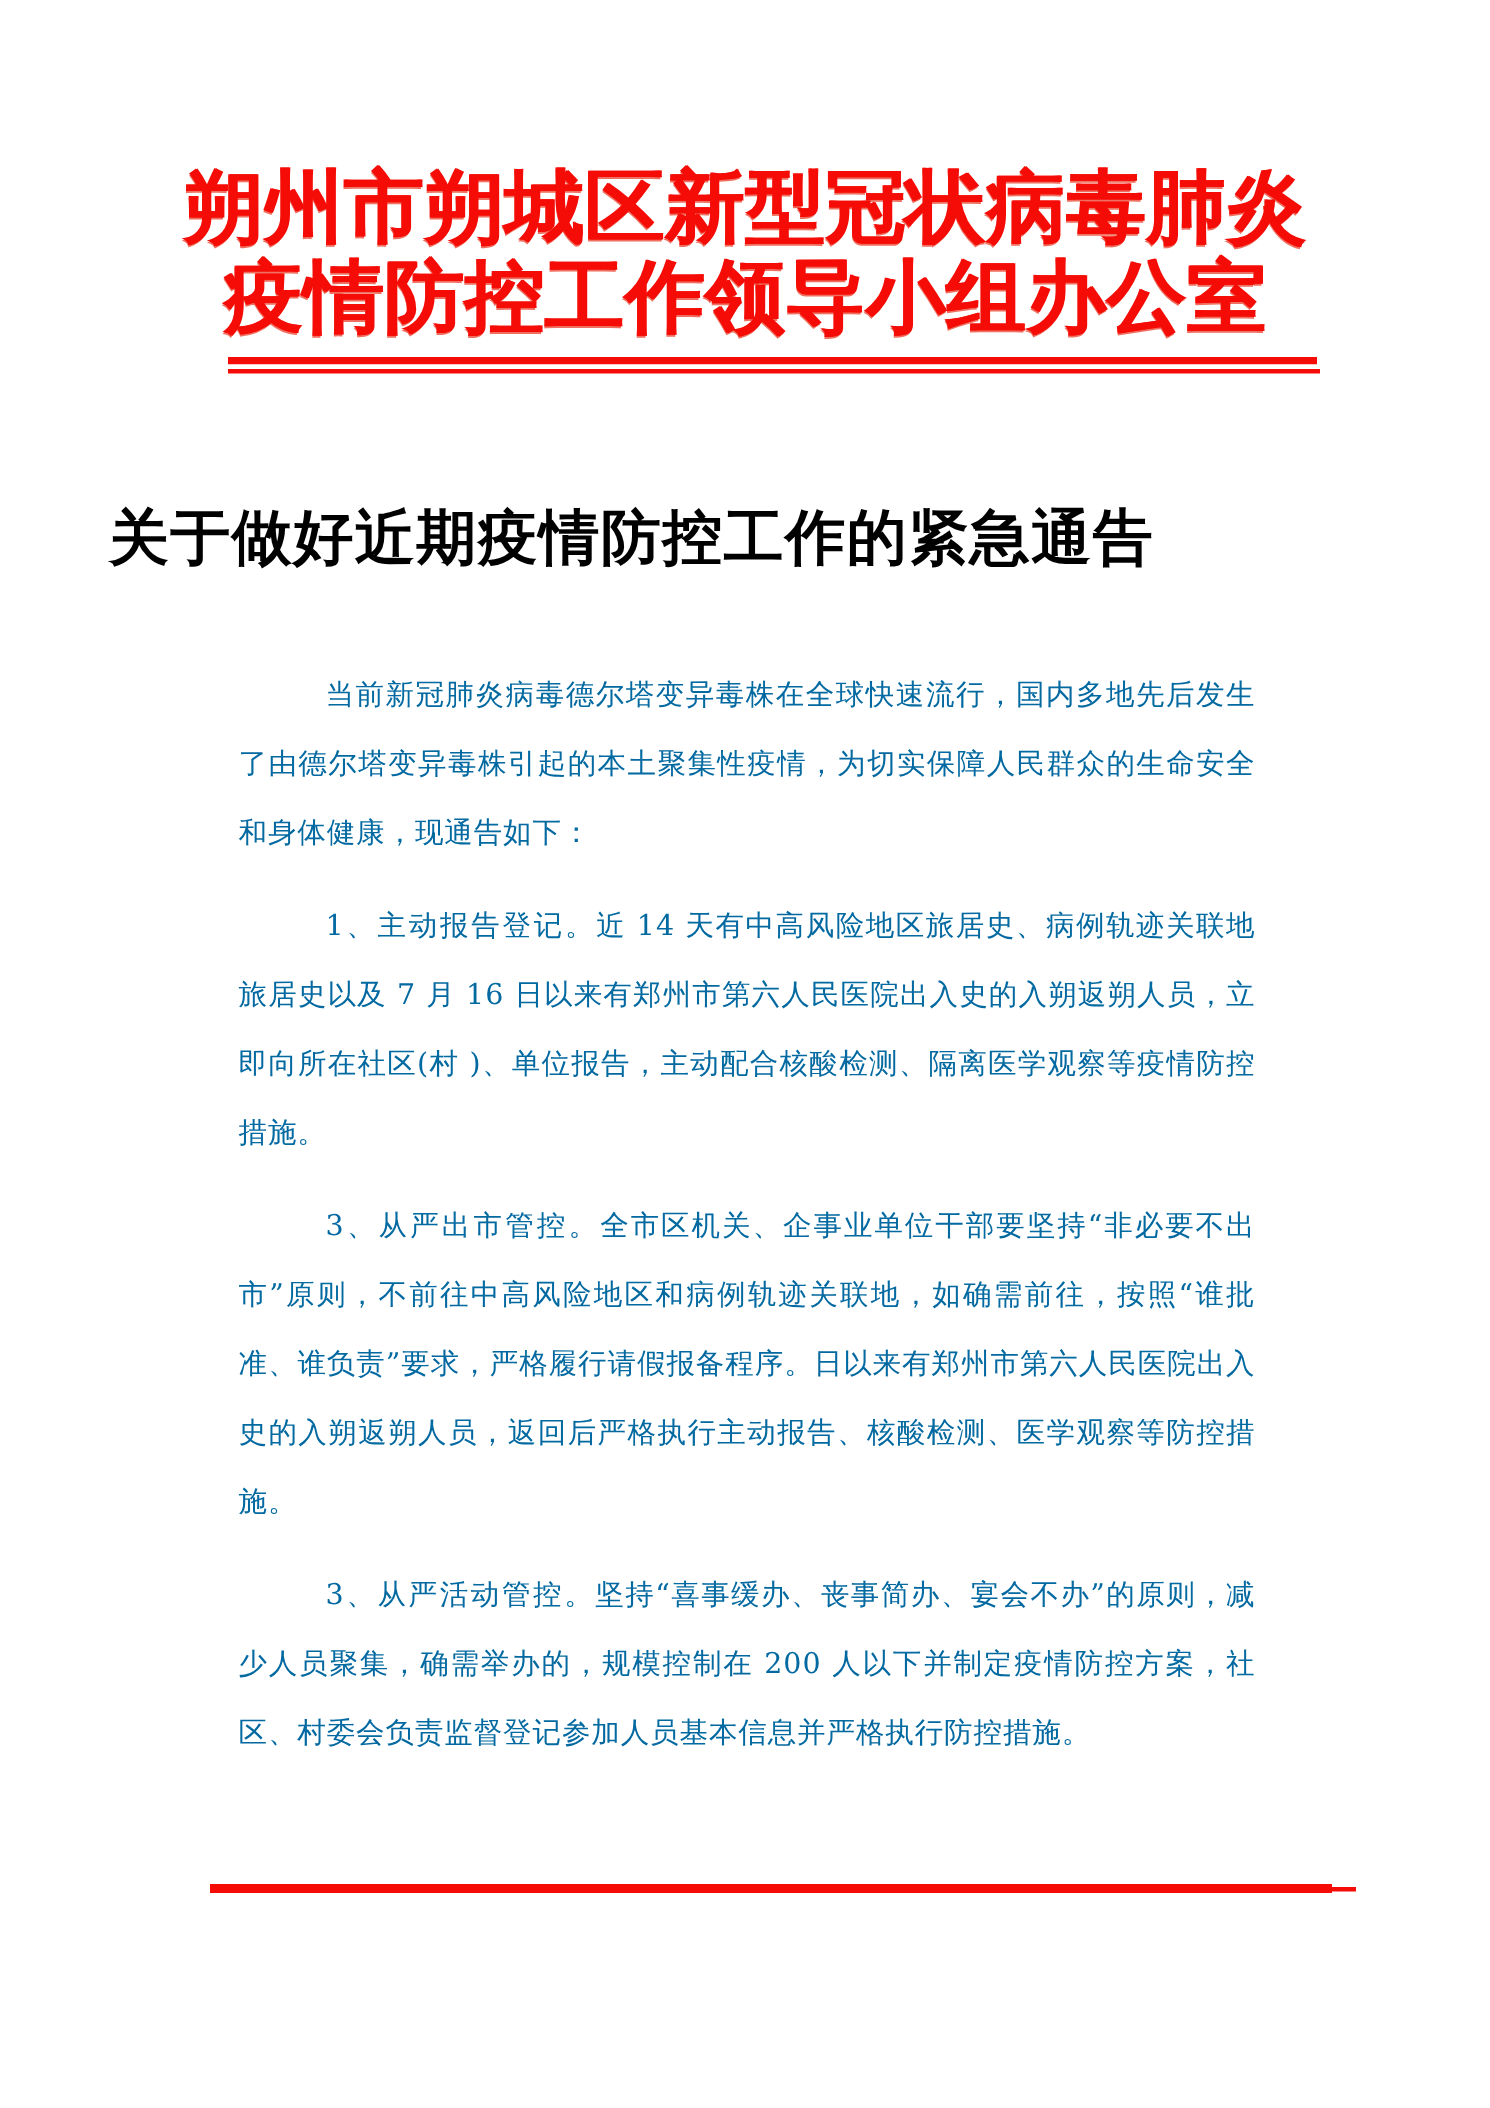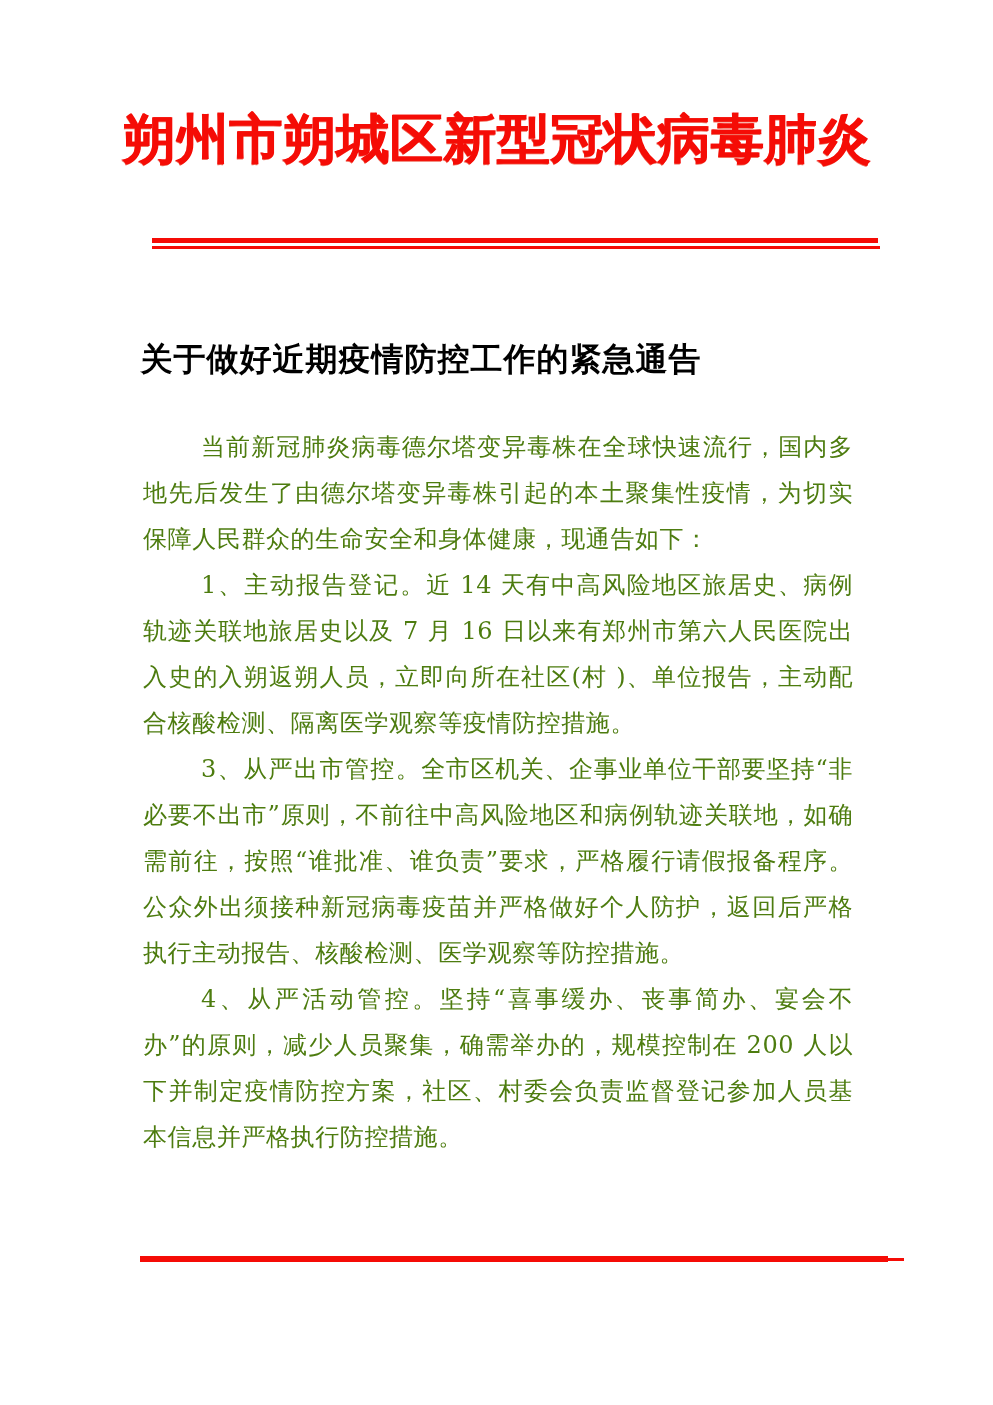--- a/index.html
+++ b/index.html
@@ -63,44 +63,44 @@
 
   
   .doc-title {
     position: absolute;
     left: 0;
     top: 335px;
     width: 842px;
     text-align: center;
     font-family: "DejaVu Serif", "Liberation Serif", serif;
     font-weight: bold;
-    font-size: 32px;
+    font-size: 40px;
     line-height: 48px;
     letter-spacing: 1px;
     color: #000000;
     white-space: nowrap;
   }
 
   
   .body-wrap {
     position: absolute;
     left: 143px;
     top: 424px;
     width: 710px;
   }
 
   .para {
     font-family: "DejaVu Serif", "Liberation Serif", serif;
-    font-size: 24px;
+    font-size: 19px;
     line-height: 46px;
-    color: #4d7c0f;
+    color: #0369a1;
     text-align: justify;
     text-justify: inter-character;
     text-indent: 58px;
-    margin: 0;
+    margin: 16px;
     letter-spacing: 0.6px;
     word-break: break-all;
   }
 
   .para .lead {
     font-weight: normal;
     letter-spacing: 1.4px;
   }
 
   
@@ -121,38 +121,39 @@
     background: #f50c06;
   }
 </style>
 </head>
 <body>
 
 <div class="page">
 
   <div class="letterhead">
     <div class="letterhead-line">朔州市朔城区新型冠状病毒肺炎</div>
+    <div class="letterhead-line">疫情防控工作领导小组办公室</div>
   </div>
 
   <div class="head-rule">
     <div class="bar-thick"></div>
     <div class="bar-gap"></div>
     <div class="bar-thin"></div>
   </div>
 
   <div class="doc-title">关于做好近期疫情防控工作的紧急通告</div>
 
   <div class="body-wrap">
 
     <p class="para">当前新冠肺炎病毒德尔塔变异毒株在全球快速流行，国内多地先后发生了由德尔塔变异毒株引起的本土聚集性疫情，为切实保障人民群众的生命安全和身体健康，现通告如下：</p>
 
     <p class="para"><span class="lead">1、主动报告登记。</span><span>近 14 天有中高风险地区旅居史、病例轨迹关联地旅居史以及 7 月 16 日以来有郑州市第六人民医院出入史的入朔返朔人员，立即向所在社区(村 )、单位报告，主动配合核酸检测、隔离医学观察等疫情防控措施。</span></p>
 
-    <p class="para"><span class="lead">3、从严出市管控。</span><span>全市区机关、企事业单位干部要坚持“非必要不出市”原则，不前往中高风险地区和病例轨迹关联地，如确需前往，按照“谁批准、谁负责”要求，严格履行请假报备程序。公众外出须接种新冠病毒疫苗并严格做好个人防护，返回后严格执行主动报告、核酸检测、医学观察等防控措施。</span></p>
+    <p class="para"><span class="lead">3、从严出市管控。</span><span>全市区机关、企事业单位干部要坚持“非必要不出市”原则，不前往中高风险地区和病例轨迹关联地，如确需前往，按照“谁批准、谁负责”要求，严格履行请假报备程序。日以来有郑州市第六人民医院出入史的入朔返朔人员，返回后严格执行主动报告、核酸检测、医学观察等防控措施。</span></p>
 
-    <p class="para"><span class="lead">4、从严活动管控。</span><span>坚持“喜事缓办、丧事简办、宴会不办”的原则，减少人员聚集，确需举办的，规模控制在 200 人以下并制定疫情防控方案，社区、村委会负责监督登记参加人员基本信息并严格执行防控措施。</span></p>
+    <p class="para"><span class="lead">3、从严活动管控。</span><span>坚持“喜事缓办、丧事简办、宴会不办”的原则，减少人员聚集，确需举办的，规模控制在 200 人以下并制定疫情防控方案，社区、村委会负责监督登记参加人员基本信息并严格执行防控措施。</span></p>
 
   </div>
 
   <div class="foot-rule"></div>
   <div class="foot-rule-tail"></div>
 
 </div>
 
 </body></html>

